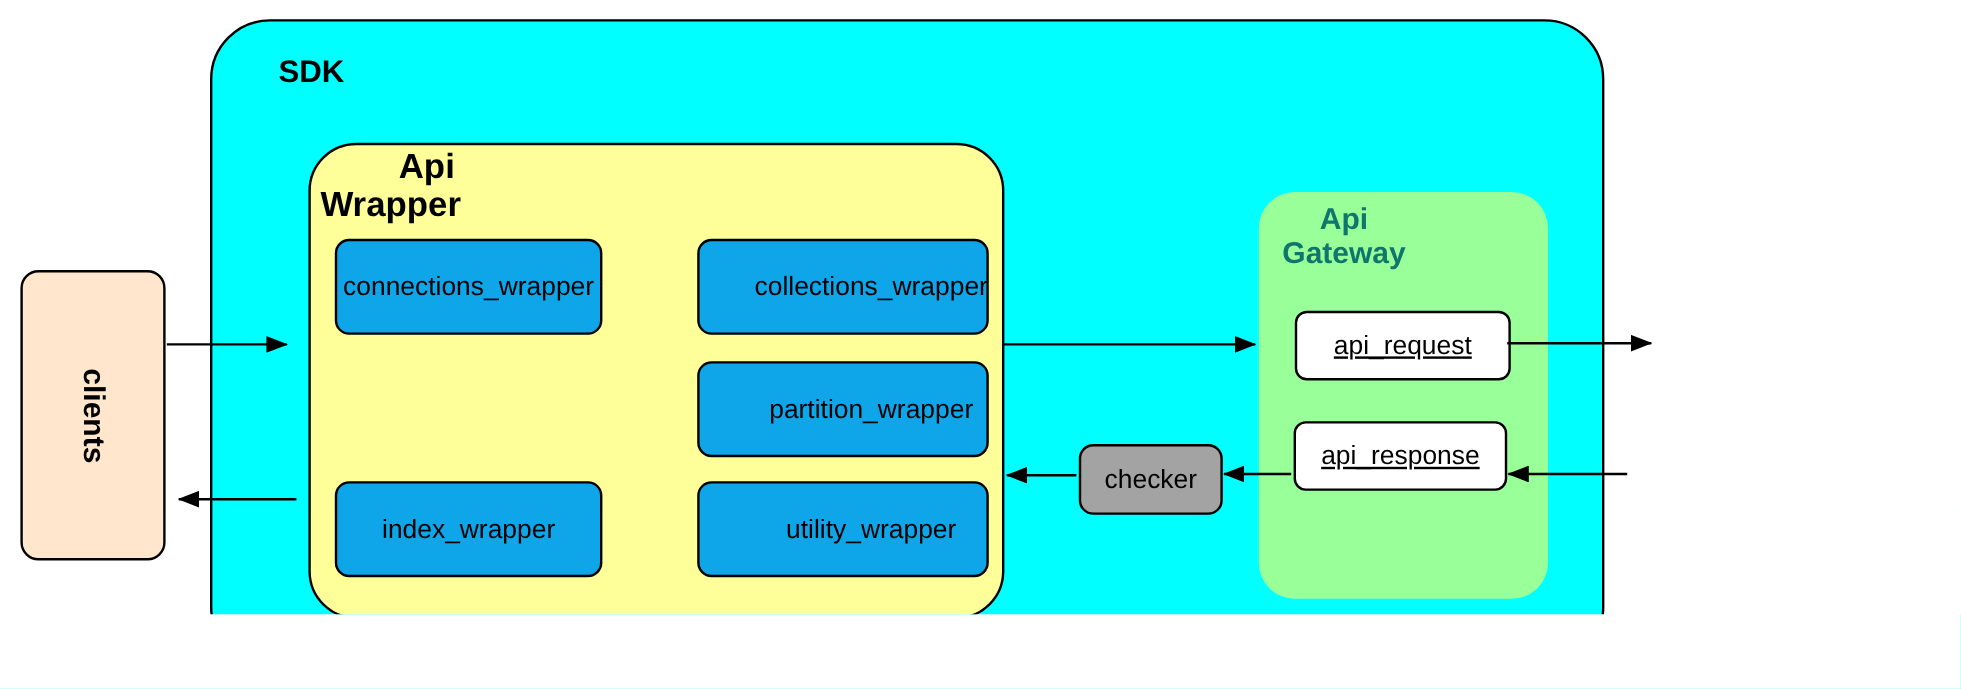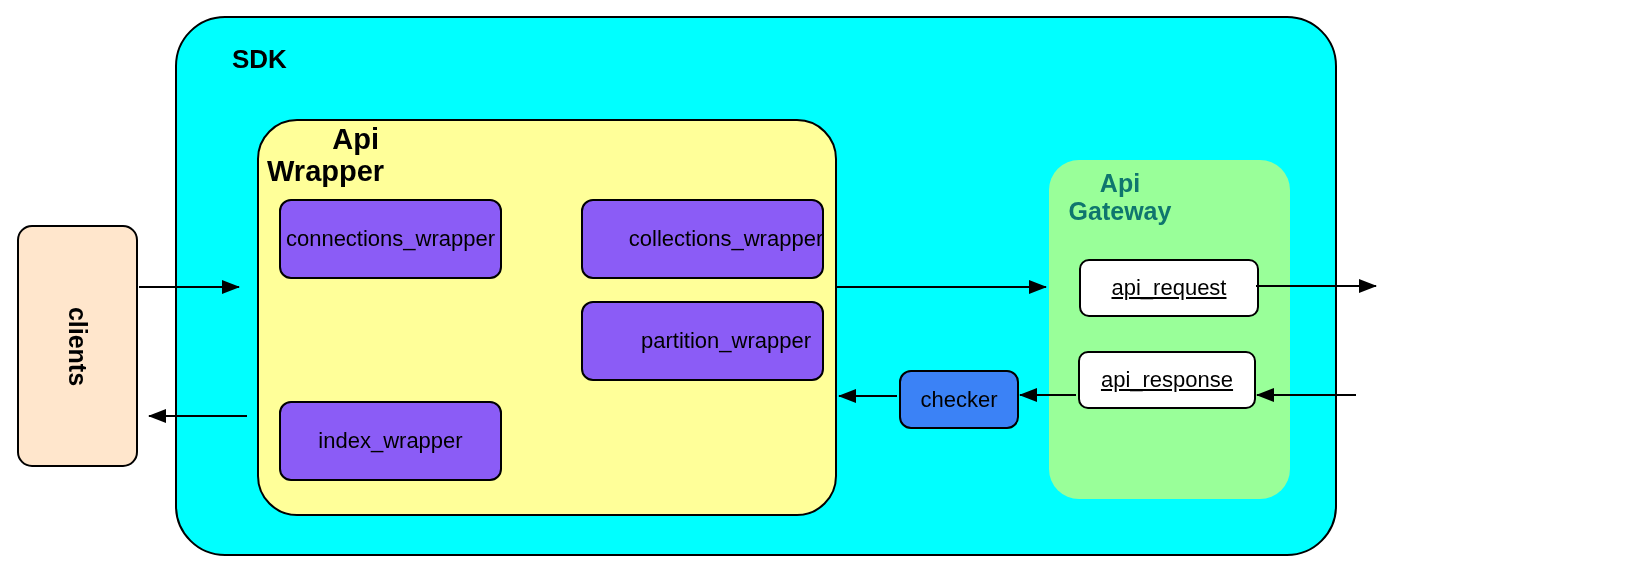--- a/index.html
+++ b/index.html
@@ -1,21 +1,21 @@
 <!DOCTYPE html>
 <html><head>
 <meta charset="utf-8">
 <style>
   * { margin: 0; padding: 0; box-sizing: border-box; }
   html, body { background: #ffffff; }
   body { font-family: "Liberation Sans", sans-serif; }
   .canvas {
     position: relative;
     width: 1634px;
-    height: 574px;
+    height: 512px;
     background: #ffffff;
     overflow: hidden;
   }
   .node { position: absolute; }
 
   
   .clients {
     left: 17px; top: 225px; width: 121px; height: 242px;
     background: #FFE6CC;
     border: 2px solid #000;
@@ -51,21 +51,21 @@
     border-radius: 40px;
   }
   .api-wrapper-label {
     position: absolute; left: 8px; top: 3px; width: 112px;
     text-align: right;
     font-weight: bold; font-size: 29px; line-height: 1.1; color: #000;
   }
 
   .wbox {
     position: absolute;
-    background: #8b5cf6;
+    background: #0ea5e9;
     border: 2px solid #000;
     border-radius: 12px;
     display: flex; align-items: center; justify-content: center;
     font-size: 22px; color: #000;
     height: 80px;
   }
   .col1 { left: 20px;  width: 223px; }
   .col2 { left: 322px; width: 243px; padding-left: 47px; }
   .row1 { top: 78px; }
   .row2 { top: 180px; }
@@ -91,21 +91,21 @@
     display: flex; align-items: center; justify-content: center;
     font-size: 22px; color: #000; text-decoration: underline;
   }
   .api-request  { left: 30px; top: 99px;  width: 180px; height: 58px; }
   .api-response { left: 29px; top: 191px; width: 178px; height: 58px; }
 
   
   .checker {
     position: absolute;
     left: 722px; top: 352px; width: 120px; height: 59px;
-    background: #3b82f6;
+    background: #a3a3a3;
     border: 2px solid #000;
     border-radius: 12px;
     display: flex; align-items: center; justify-content: center;
     font-size: 22px; color: #000;
   }
 
   
   .milvus {
     left: 1377px; top: 145px; width: 240px; height: 402px;
     background: #E6E6E6;
@@ -129,20 +129,21 @@
 
   <div class="node sdk">
     <div class="sdk-label">SDK</div>
 
     <div class="api-wrapper">
       <div class="api-wrapper-label">Api Wrapper</div>
       <div class="wbox col1 row1">connections_wrapper</div>
       <div class="wbox col2 row1">collections_wrapper</div>
       <div class="wbox col2 row2">partition_wrapper</div>
       <div class="wbox col1 row3">index_wrapper</div>
+      <div class="wbox col2 row3">utility_wrapper</div>
     </div>
 
     <div class="checker">checker</div>
 
     <div class="api-gateway">
       <div class="api-gateway-label">Api Gateway</div>
       <div class="gbox api-request">api_request</div>
       <div class="gbox api-response">api_response</div>
     </div>
   </div>

